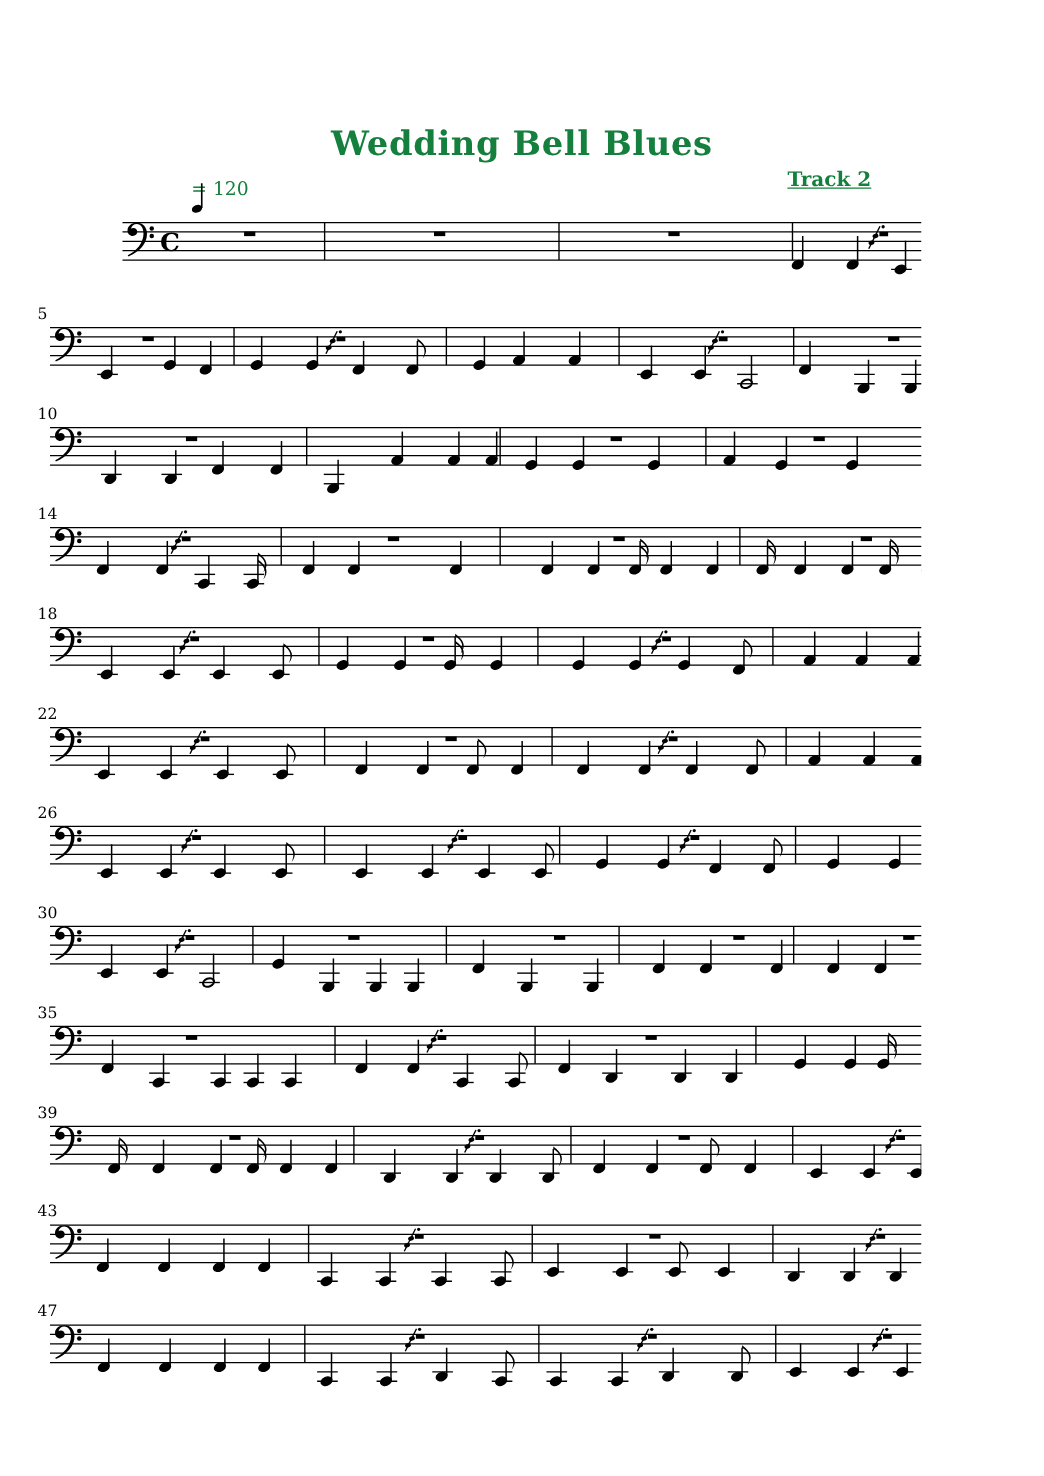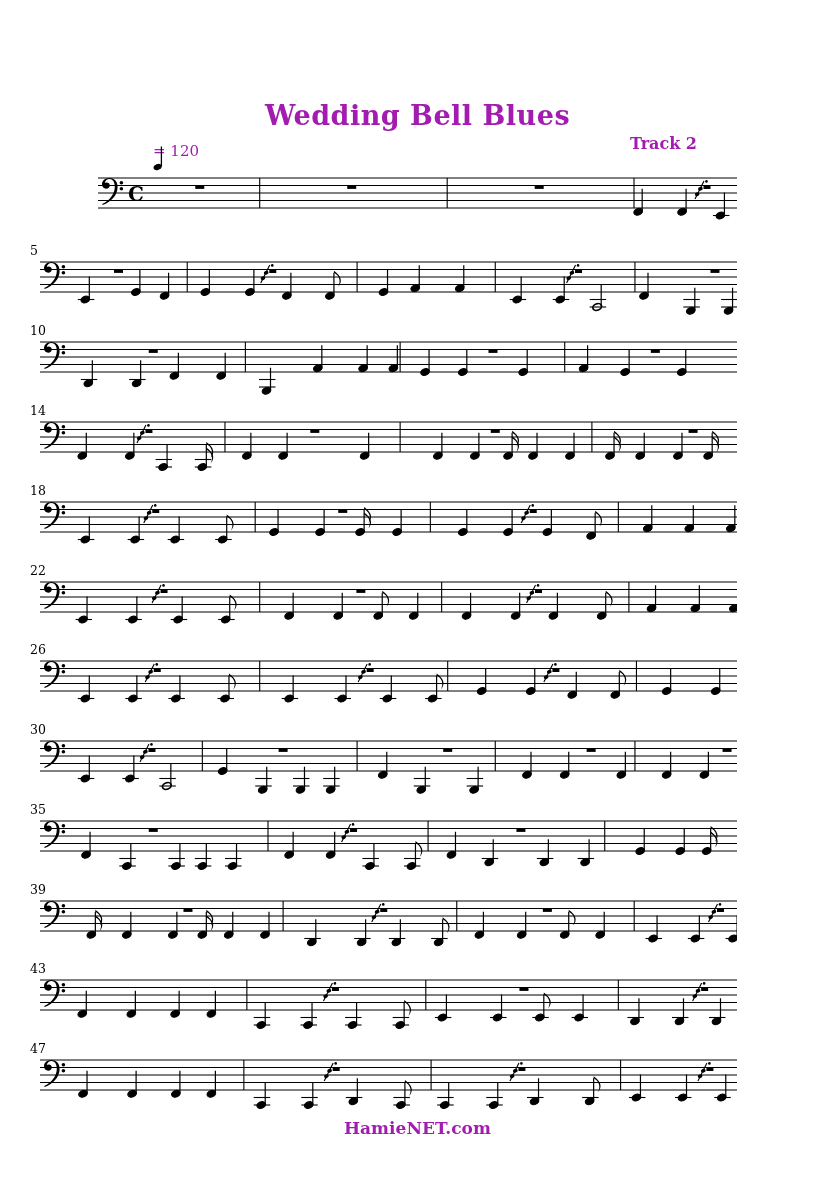--- a/index.html
+++ b/index.html
@@ -1,20 +1,20 @@
 <!DOCTYPE html>
 <html><head>
 <meta charset="utf-8">
 <style>
   html,body{margin:0;padding:0;background:#ffffff;}
   #page{position:relative;width:737px;height:1181px;background:#ffffff;overflow:hidden;
-        font-family:"DejaVu Serif","Liberation Serif",serif;color:#a21caf;}
+        font-family:"DejaVu Serif","Liberation Serif",serif;color:#15803d;}
   .title{position:absolute;top:100px;left:0;width:835px;text-align:center;
          font-size:27px;font-weight:bold;letter-spacing:.5px;}
-  .track{position:absolute;top:134px;right:40px;font-size:16px;font-weight:600;}
+  .track{position:absolute;top:134px;right:40px;font-size:16px;font-weight:600;text-decoration:underline;}
   .tempo{position:absolute;top:144px;left:153px;display:flex;align-items:flex-end;gap:5px;justify-content:flex-end;}
   .tempo span{font-size:15px;line-height:1;padding-bottom:2px;}
   .footer{position:absolute;top:1118px;left:0;width:835px;text-align:center;
           font-size:17px;font-weight:bold;}
   svg{position:absolute;left:0;top:0;}
   .mnum{font-size:12.5px;font-family:"DejaVu Serif","Liberation Serif",serif;}
 </style>
 </head>
 <body>
 
@@ -865,14 +865,13 @@
         <line x1="714.265" y1="1097.5" x2="730.765" y2="1097.5" stroke="#000" stroke-width="1.1"></line>
         <ellipse cx="721.765" cy="1097.5" rx="4.5" ry="3.2" transform="rotate(-21 721.765 1097.5)" fill="#000" stroke="#000" stroke-width="1"></ellipse>
         <line x1="725.765" y1="1096.5" x2="725.765" y2="1074.5" stroke="#000" stroke-width="1.2"></line>
         <line x1="763.34" y1="1097.5" x2="779.84" y2="1097.5" stroke="#000" stroke-width="1.1"></line>
         <line x1="763.34" y1="1105" x2="779.84" y2="1105" stroke="#000" stroke-width="1.1"></line>
         <ellipse cx="770.84" cy="1105" rx="4.5" ry="3.2" transform="rotate(-21 770.84 1105)" fill="#000" stroke="#000" stroke-width="1"></ellipse>
         <line x1="774.84" y1="1104" x2="774.84" y2="1082" stroke="#000" stroke-width="1.2"></line>
         <path d="M774.84,1082 c5.5,3 7.3,8 4.3,14 c4.6,-5.6 3.2,-10.6 -4.3,-16 z" fill="#000"></path>
       </g>
     </svg>
-  <div class="footer">HamieNET.com</div>
 </div>
 
 </body></html>

